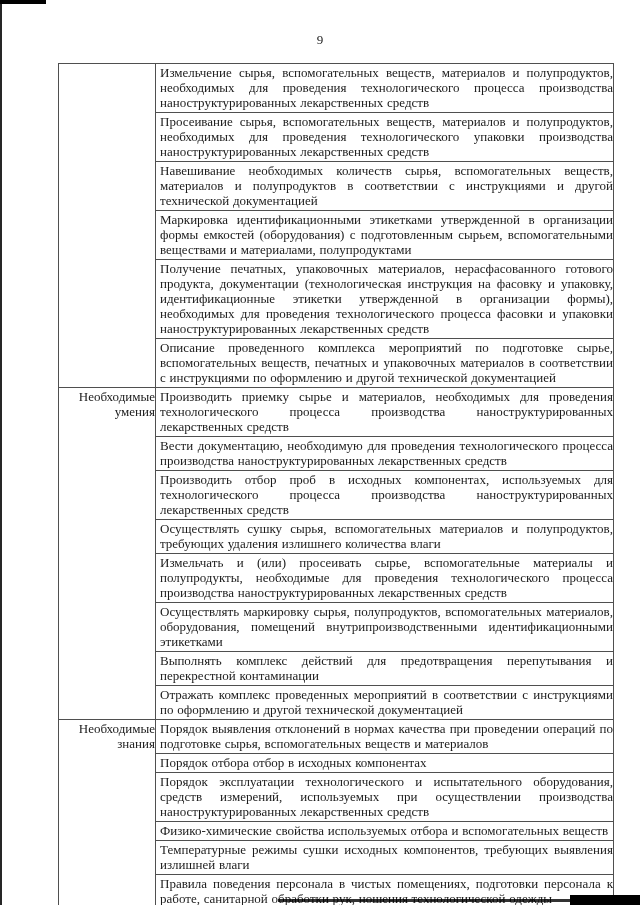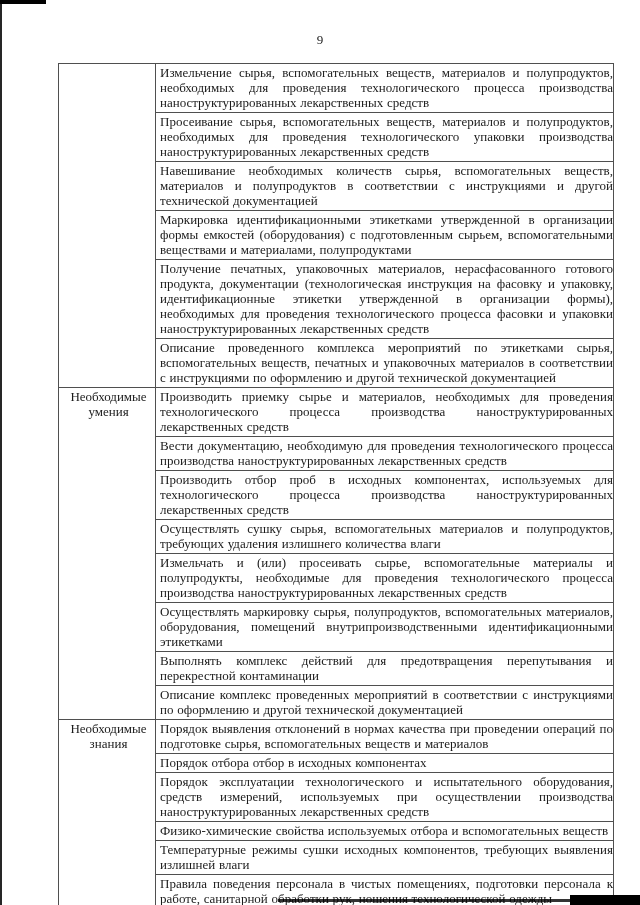--- a/index.html
+++ b/index.html
@@ -38,21 +38,21 @@
   col.c2 { width: 458px; }
   td {
     border: 1px solid #4f4f4f;
     font-size: 13px;
     line-height: 15px;
     vertical-align: top;
     padding: 1px 0 2px 4px;
     word-spacing: 0.5px;
   }
   td.label-cell {
-    text-align: center;
+    text-align: right;
     padding-left: 3px;
     margin-left: 8px;
   }
   td.item-cell {
     text-align: justify;
     text-justify: inter-word;
   }
   
   .artifact {
     position: absolute;
@@ -86,21 +86,21 @@
         <tr>
           <td class="item-cell">Навешивание необходимых количеств сырья, вспомогательных веществ, материалов и полупродуктов в соответствии с инструкциями и другой технической документацией</td>
         </tr>
         <tr>
           <td class="item-cell">Маркировка идентификационными этикетками утвержденной в организации формы емкостей (оборудования) с подготовленным сырьем, вспомогательными веществами и материалами, полупродуктами</td>
         </tr>
         <tr>
           <td class="item-cell">Получение печатных, упаковочных материалов, нерасфасованного готового продукта, документации (технологическая инструкция на фасовку и упаковку, идентификационные этикетки утвержденной в организации формы), необходимых для проведения технологического процесса фасовки и упаковки наноструктурированных лекарственных средств</td>
         </tr>
         <tr>
-          <td class="item-cell">Описание проведенного комплекса мероприятий по этикетками сырья, вспомогательных веществ, печатных и упаковочных материалов в соответствии с инструкциями по оформлению и другой технической документацией</td>
+          <td class="item-cell">Описание проведенного комплекса мероприятий по подготовке сырье, вспомогательных веществ, печатных и упаковочных материалов в соответствии с инструкциями по оформлению и другой технической документацией</td>
         </tr>
         <tr>
           <td class="label-cell" rowspan="8">Необходимые умения</td>
           <td class="item-cell">Производить приемку сырье и материалов, необходимых для проведения технологического процесса производства наноструктурированных лекарственных средств</td>
         </tr>
         <tr>
           <td class="item-cell">Вести документацию, необходимую для проведения технологического процесса производства наноструктурированных лекарственных средств</td>
         </tr>
         <tr>
           <td class="item-cell">Производить отбор проб в исходных компонентах, используемых для технологического процесса производства наноструктурированных лекарственных средств</td>
@@ -111,21 +111,21 @@
         <tr>
           <td class="item-cell">Измельчать и (или) просеивать сырье, вспомогательные материалы и полупродукты, необходимые для проведения технологического процесса производства наноструктурированных лекарственных средств</td>
         </tr>
         <tr>
           <td class="item-cell">Осуществлять маркировку сырья, полупродуктов, вспомогательных материалов, оборудования, помещений внутрипроизводственными идентификационными этикетками</td>
         </tr>
         <tr>
           <td class="item-cell">Выполнять комплекс действий для предотвращения перепутывания и перекрестной контаминации</td>
         </tr>
         <tr>
-          <td class="item-cell">Описание комплекс проведенных мероприятий в соответствии с инструкциями по оформлению и другой технической документацией</td>
+          <td class="item-cell">Отражать комплекс проведенных мероприятий в соответствии с инструкциями по оформлению и другой технической документацией</td>
         </tr>
         <tr>
           <td class="label-cell" rowspan="6">Необходимые знания</td>
           <td class="item-cell">Порядок выявления отклонений в нормах качества при проведении операций по подготовке сырья, вспомогательных веществ и материалов</td>
         </tr>
         <tr>
           <td class="item-cell">Порядок отбора отбор в исходных компонентах</td>
         </tr>
         <tr>
           <td class="item-cell">Порядок эксплуатации технологического и испытательного оборудования, средств измерений, используемых при осуществлении производства наноструктурированных лекарственных средств</td>

